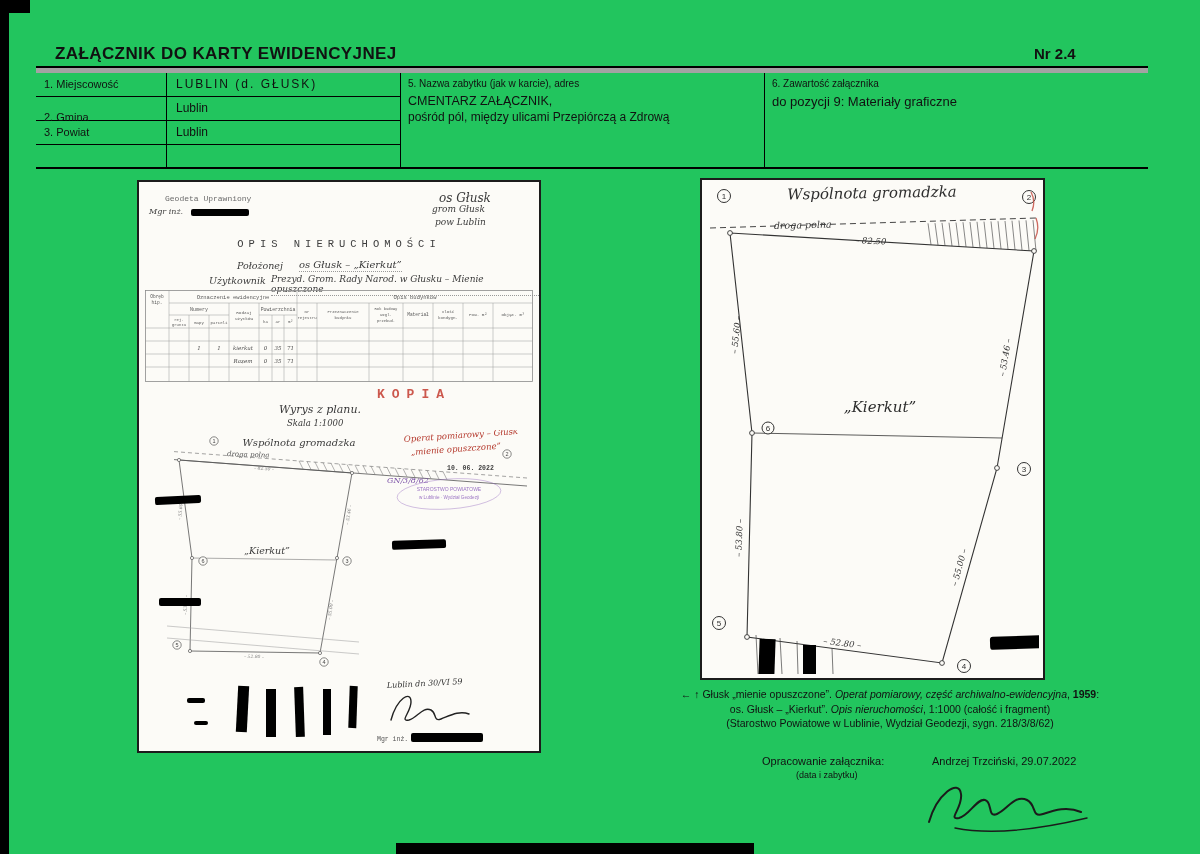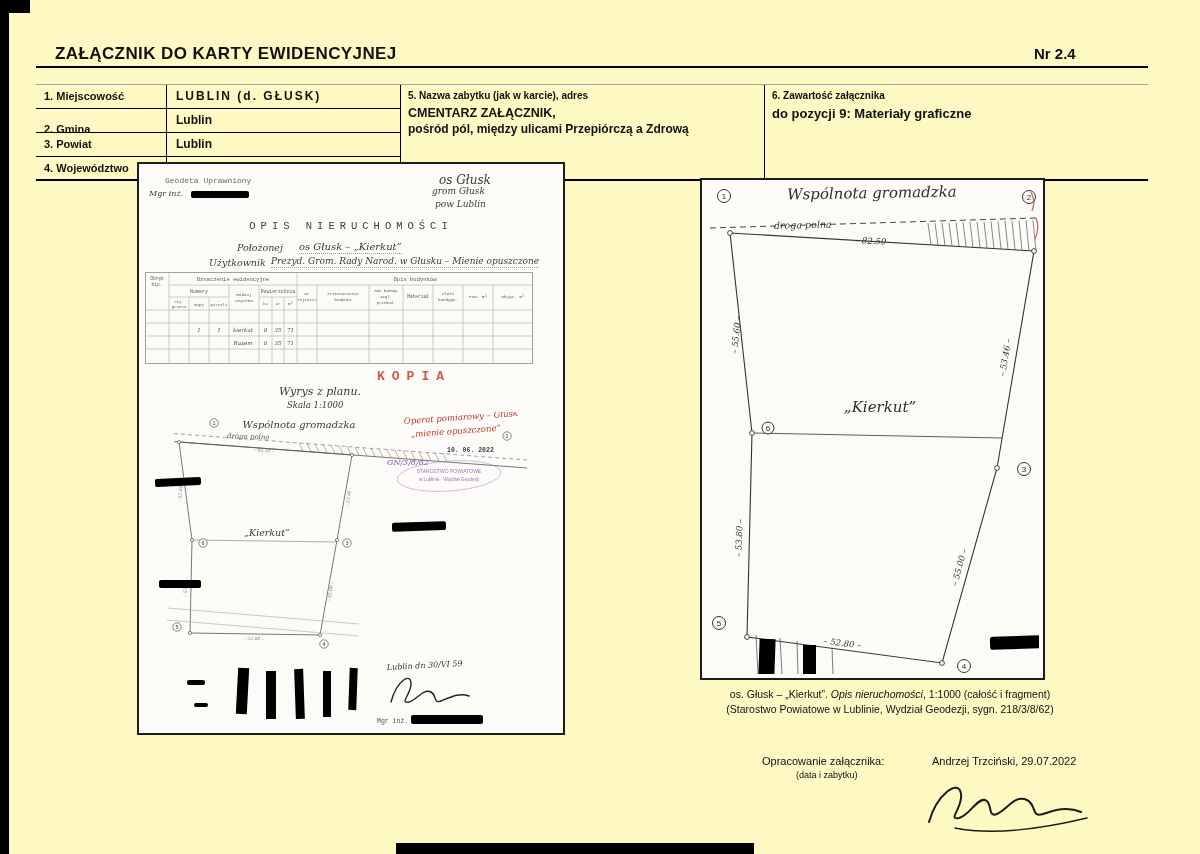--- a/index.html
+++ b/index.html
@@ -1,16 +1,16 @@
 <!DOCTYPE html>
 <html><head>
 <meta charset="utf-8">
 <style>
   html,body{margin:0;padding:0;background:#d9d9d9;}
-  .page{position:relative;width:1200px;height:854px;background:#fef9c3;overflow:hidden;
+  .page{position:relative;width:1200px;height:854px;background:#22c55e;overflow:hidden;
         font-family:"Liberation Sans",sans-serif;color:#111;}
   .abs{position:absolute;}
   .hw{font-family:"DejaVu Serif",serif;font-style:italic;color:#3a3a3a;}
   .tw{font-family:"Liberation Mono",monospace;color:#474747;}
   .scan{background:#fcfbf7;border:2px solid #1c1c1c;}
   .dot-ul{border-bottom:1px dotted #999;padding-bottom:1px;}
   .vline,.hline{background:#000;}
   svg text{user-select:none;}
 </style>
 </head>
@@ -19,51 +19,47 @@
 <div class="page">
 
   <div class="abs" style="left:0;top:0;width:9px;height:854px;background:#000;"></div>
   <div class="abs" style="left:0;top:0;width:30px;height:13px;background:#000;"></div>
   <div class="abs" style="left:396px;top:843px;width:358px;height:11px;background:#000;"></div>
 
   <div class="abs" style="left:55px;top:44px;font-size:17px;font-weight:bold;letter-spacing:.4px;">ZAŁĄCZNIK DO KARTY EWIDENCYJNEJ</div>
   <div class="abs" style="left:1034px;top:45px;font-size:15px;font-weight:bold;">Nr 2.4</div>
   <div class="abs hline" style="left:36px;top:66px;width:1112px;height:2px;"></div>
 
-  <div class="abs" style="left:36px;top:84px;width:1112px;height:94px;border-top:1px solid #a3a3a3;border-bottom:2px solid #000;font-weight:bold;">
+  <div class="abs" style="left:36px;top:68px;width:1112px;height:94px;border-top:5px solid #a3a3a3;border-bottom:2px solid #000;">
     <div class="abs vline" style="left:130px;top:0;width:1px;height:94px;"></div>
     <div class="abs vline" style="left:364px;top:0;width:1px;height:94px;"></div>
     <div class="abs vline" style="left:728px;top:0;width:1px;height:94px;"></div>
 
     <div class="abs" style="left:0;top:0;width:364px;height:23px;border-bottom:1px solid #000;">
       <span class="abs" style="left:8px;top:5px;font-size:11px;">1. Miejscowość</span>
       <span class="abs" style="left:140px;top:4px;font-size:12px;letter-spacing:2px;">LUBLIN (d. GŁUSK)</span>
     </div>
     <div class="abs" style="left:0;top:24px;width:364px;height:23px;border-bottom:1px solid #000;">
       <span class="abs" style="left:8px;top:5px;font-size:11px;margin-top:9px;">2. Gmina</span>
       <span class="abs" style="left:140px;top:4px;font-size:12px;">Lublin</span>
     </div>
     <div class="abs" style="left:0;top:48px;width:364px;height:23px;border-bottom:1px solid #000;">
       <span class="abs" style="left:8px;top:5px;font-size:11px;">3. Powiat</span>
       <span class="abs" style="left:140px;top:4px;font-size:12px;">Lublin</span>
     </div>
-    <div class="abs" style="left:0;top:72px;width:364px;height:22px;">
-      <span class="abs" style="left:8px;top:5px;font-size:11px;">4. Województwo</span>
-      <span class="abs" style="left:140px;top:4px;font-size:12px;">lubelskie</span>
-    </div>
 
     <span class="abs" style="left:372px;top:5px;font-size:10px;">5. Nazwa zabytku (jak w karcie), adres</span>
     <span class="abs" style="left:372px;top:21px;font-size:12.5px;">CMENTARZ ZAŁĄCZNIK,</span>
     <span class="abs" style="left:372px;top:37px;font-size:12px;">pośród pól, między ulicami Przepiórczą a Zdrową</span>
 
     <span class="abs" style="left:736px;top:5px;font-size:10px;">6. Zawartość załącznika</span>
     <span class="abs" style="left:736px;top:21px;font-size:13px;">do pozycji 9: Materiały graficzne</span>
   </div>
 
-  <div class="abs scan" style="left:137px;top:162px;width:400px;height:569px;padding-left:24px;">
+  <div class="abs scan" style="left:137px;top:180px;width:400px;height:569px;">
 
     <span class="abs tw" style="left:26px;top:12px;font-size:8px;color:#6b6b6b;">Geodeta Uprawniony</span>
     <span class="abs hw" style="left:10px;top:25px;font-size:8px;">Mgr inż.</span>
     <div class="abs" style="left:52px;top:27px;width:58px;height:7px;background:#000;border-radius:2px;"></div>
 
     <span class="abs hw" style="left:300px;top:9px;font-size:12px;">os Głusk</span>
     <span class="abs hw" style="left:293px;top:22px;font-size:9px;">grom Głusk</span>
     <span class="abs hw" style="left:296px;top:35px;font-size:9px;">pow Lublin</span>
 
     <div class="abs tw" style="left:0;top:56px;width:100%;text-align:center;font-size:10.5px;letter-spacing:5px;color:#3d3d3d;">OPIS NIERUCHOMOŚCI</div>
@@ -249,20 +245,23 @@
         <rect x="57" y="459" width="16" height="37" transform="rotate(2 65 477)"></rect>
         <rect x="101" y="465" width="13" height="33"></rect>
         <rect x="288" y="456" width="52" height="13" rx="3" transform="rotate(-2 314 462)"></rect>
       </g>
       <path d="M329,12 q5,9 1,19 M334,38 q4,11 -1,21" stroke="#c0453a" stroke-width="1.3" fill="none" opacity="0.8"></path>
     </svg>
   </div>
 
   <div class="abs" style="left:650px;top:687px;width:480px;text-align:center;font-size:10.5px;line-height:1.4;color:#111;">
     <div>
+      <span>← ↑ Głusk „mienie opuszczone”. </span><span style="font-style:italic;">Operat pomiarowy, część archiwalno-ewidencyjna</span><span>, </span><span style="font-weight:bold;">1959</span><span>:</span>
+    </div>
+    <div>
       <span>os. Głusk – „Kierkut”. </span><span style="font-style:italic;">Opis nieruchomości</span><span>, 1:1000 (całość i fragment)</span>
     </div>
     <div>(Starostwo Powiatowe w Lublinie, Wydział Geodezji, sygn. 218/3/8/62)</div>
   </div>
 
   <div class="abs" style="left:762px;top:755px;font-size:11px;">Opracowanie załącznika:</div>
   <div class="abs" style="left:796px;top:770px;font-size:9px;">(data i zabytku)</div>
   <div class="abs" style="left:932px;top:755px;font-size:11px;">Andrzej Trzciński, 29.07.2022</div>
 
   <svg class="abs" style="left:915px;top:768px;" width="185" height="75" viewBox="0 0 185 75">

